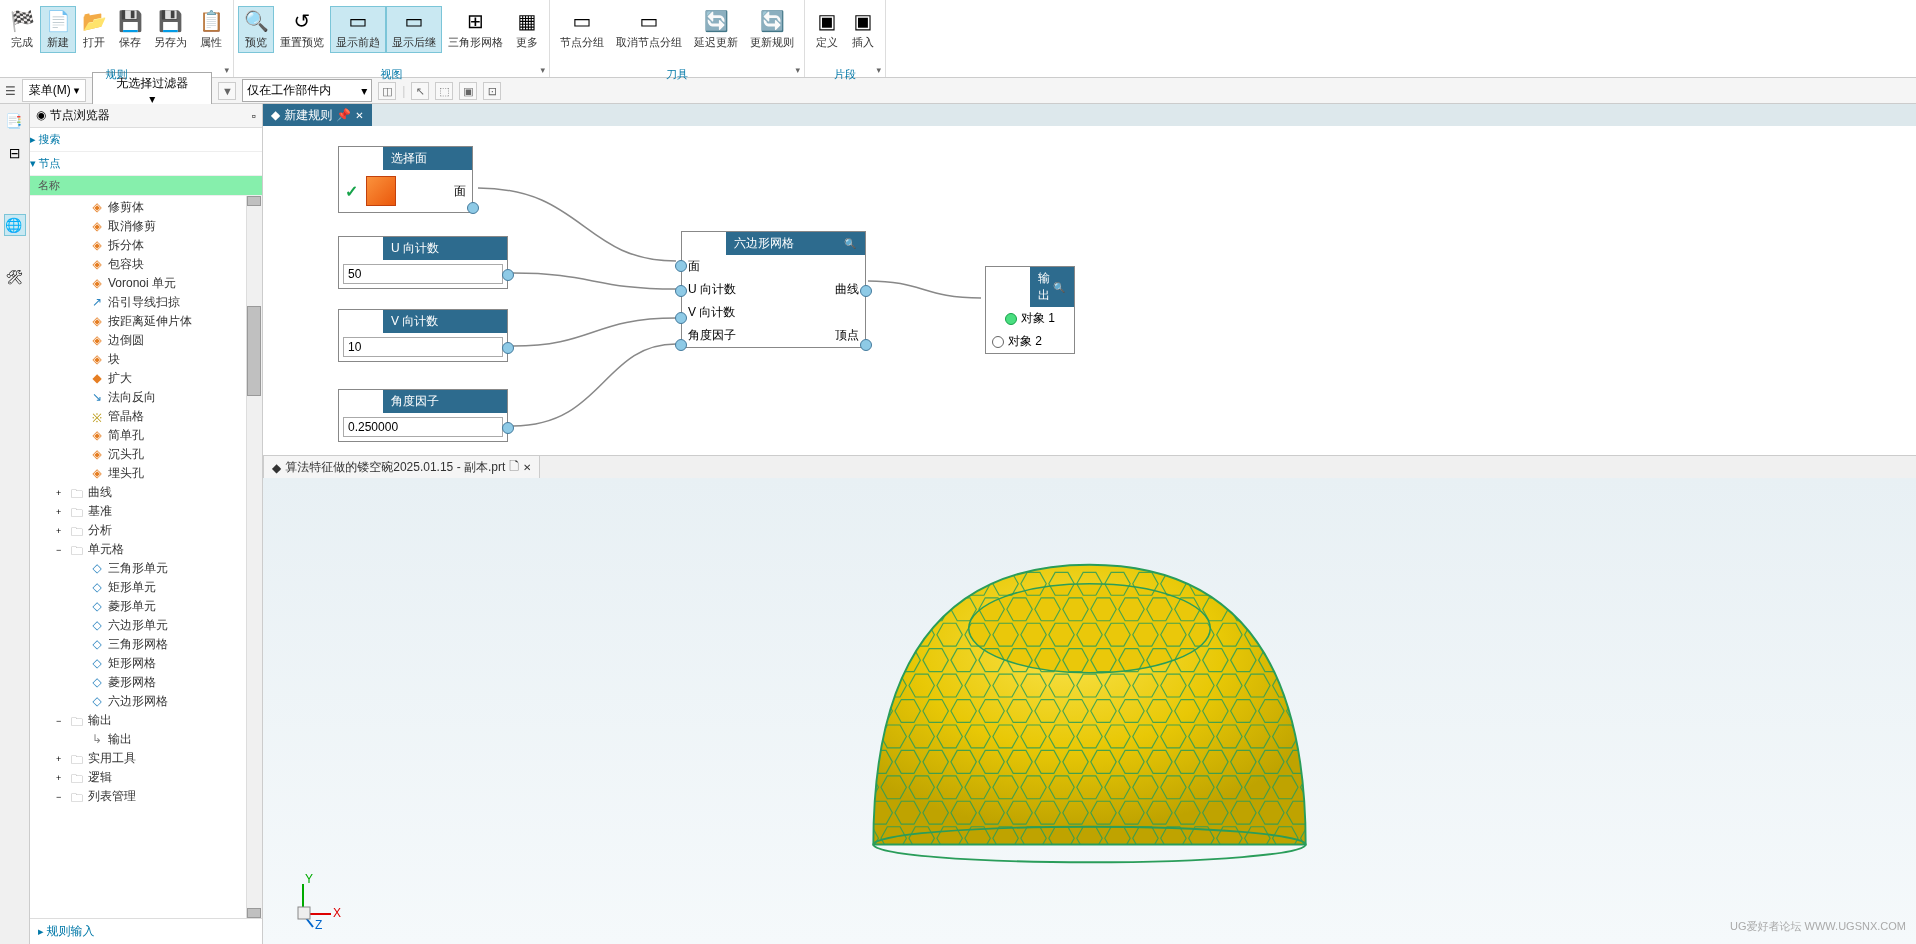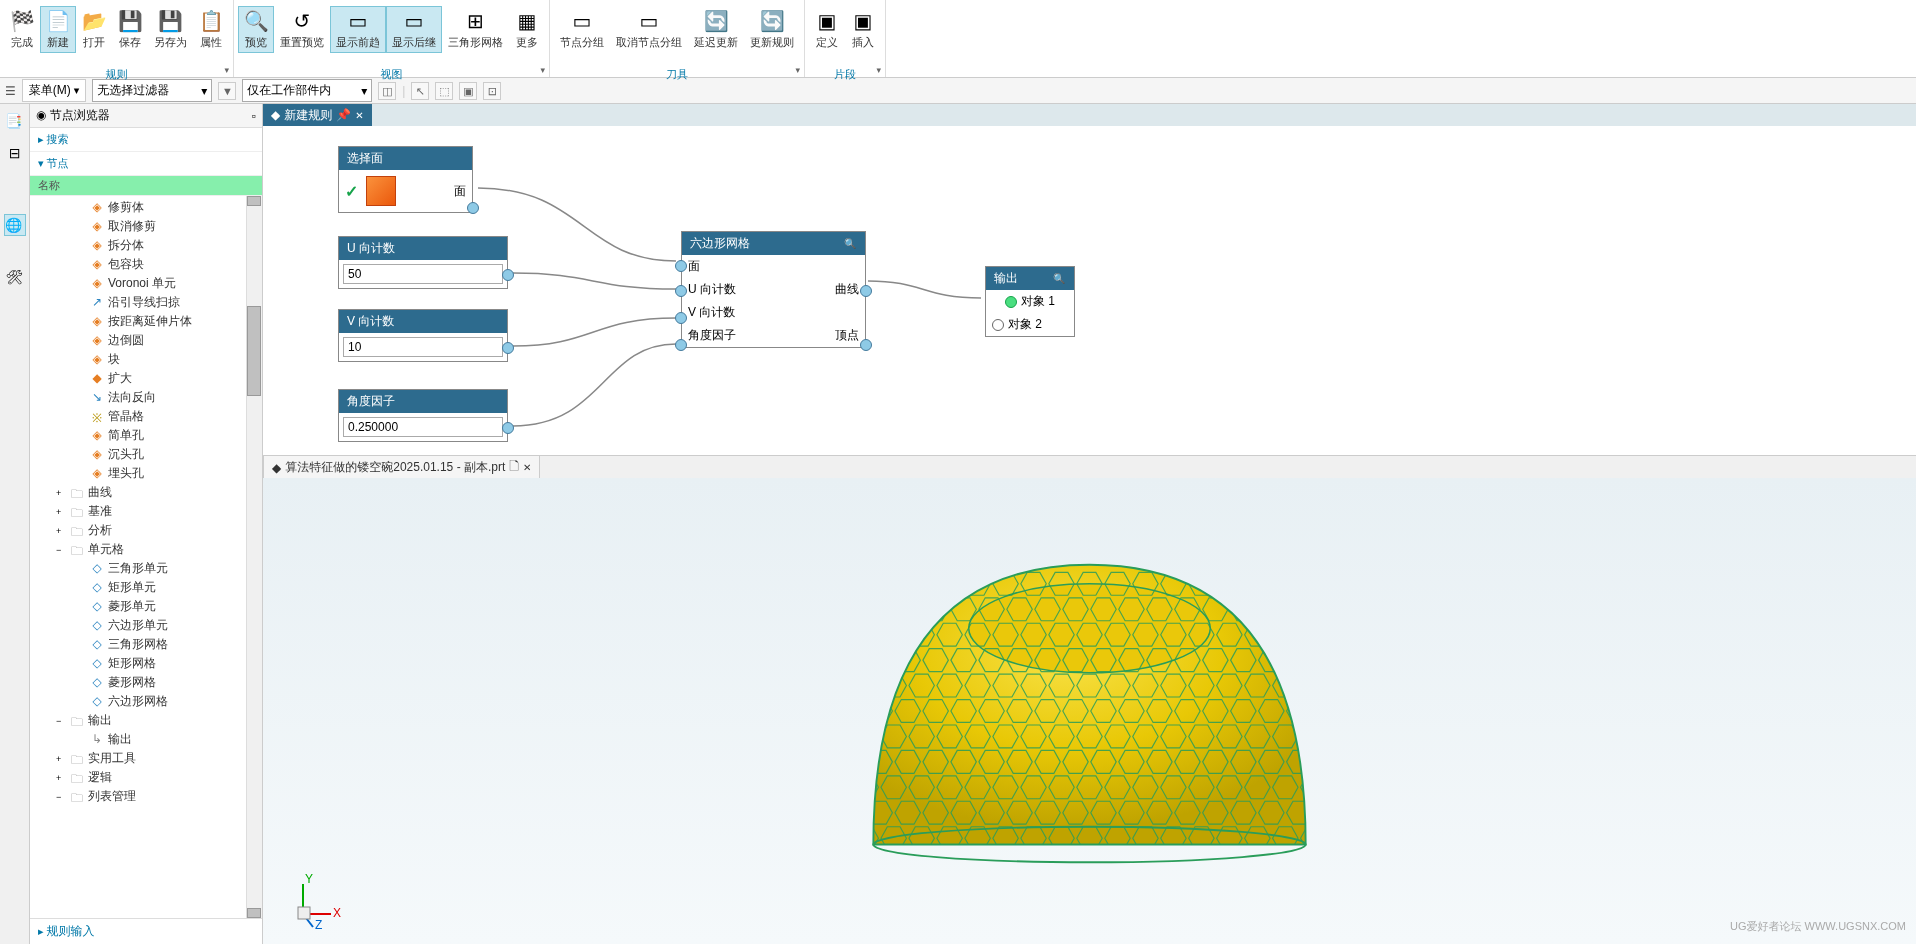--- a/index.html
+++ b/index.html
@@ -24,21 +24,21 @@
 
 
 .main { display: flex; height: calc(100vh - 104px); }
 .vtb { width: 30px; background: #f0f0f0; border-right: 1px solid #ccc; display: flex; flex-direction: column; align-items: center; padding-top: 6px; gap: 10px; }
 .vtb-btn { width: 22px; height: 22px; border: 1px solid transparent; font-size: 14px; text-align: center; line-height: 20px; cursor: pointer; }
 .vtb-btn.sel { background: #c9e8f2; border-color: #7bc5d8; }
 
 
 .left-panel { width: 233px; border-right: 1px solid #ccc; display: flex; flex-direction: column; background: #fff; }
 .lp-title { background: #f5f5f5; padding: 3px 6px; border-bottom: 1px solid #ddd; display: flex; justify-content: space-between; align-items: center; font-size: 11px; }
-.lp-sec { padding: 4px 8px; border-bottom: 1px solid #eee; color: #0078a8; font-size: 11px; }
+.lp-sec { padding: 4px 0; border-bottom: 1px solid #eee; color: #0078a8; font-size: 11px; }
 .lp-sec::before { content: "▸ "; }
 .lp-sec.open::before { content: "▾ "; }
 .lp-head { background: #86efac; padding: 2px 8px; font-size: 11px; color: #555; border-bottom: 1px solid #eee; }
 .tree { flex: 1; overflow-y: auto; padding: 2px 0; position: relative; }
 .tree-scrollbar { position: absolute; right: 0; top: 0; bottom: 0; width: 16px; background: #f0f0f0; border-left: 1px solid #ddd; }
 .tree-thumb { position: absolute; right: 1px; width: 14px; background: #c0c0c0; border: 1px solid #999; }
 .tree-item { display: flex; align-items: center; padding: 1px 4px; font-size: 11px; color: #333; white-space: nowrap; cursor: pointer; }
 .ti-toggle { width: 10px; font-size: 9px; color: #000; }
 .ti-ico { width: 16px; height: 16px; margin: 0 3px; font-size: 12px; text-align: center; }
 .ic-orange { color: #e67e22; }
@@ -50,21 +50,21 @@
 
 .content { flex: 1; display: flex; flex-direction: column; }
 .tab-strip { background: #dde8ec; display: flex; align-items: center; height: 22px; }
 .tab { background: #2d6b8e; color: #fff; padding: 3px 8px; font-size: 11px; display: flex; align-items: center; gap: 4px; }
 .tab.light { background: #f5f5f5; color: #333; border: 1px solid #ccc; border-bottom: none; }
 .tab-close { font-size: 10px; cursor: pointer; }
 
 
 .graph { flex: 0 0 330px; background: #fff; position: relative; border-bottom: 1px solid #ccc; overflow: hidden; }
 .node { position: absolute; background: #fff; border: 1px solid #888; }
-.node-head { background: #2d6b8e; color: #fff; padding: 3px 8px; font-size: 12px; display: flex; justify-content: space-between; align-items: center; }
+.node-head { background: #2d6b8e; color: #fff; padding: 3px 8px; font-size: 12px; display: flex; justify-content: space-between; align-items: center; margin-left: 44px; }
 .node-body { padding: 4px; }
 .node-row { display: flex; align-items: center; padding: 3px 6px; font-size: 12px; justify-content: space-between; }
 .node-input { border: 1px solid #aaa; padding: 2px 4px; font-size: 12px; width: 100%; }
 .port { width: 12px; height: 12px; border-radius: 50%; background: #8ecae6; border: 1px solid #457b9d; position: absolute; }
 .port.green { background: #4ade80; border-color: #16a34a; }
 .port.white { background: #fff; border-color: #666; }
 .check-ico { color: #16a34a; font-size: 16px; font-weight: bold; }
 .cube-ico { width: 30px; height: 30px; background: linear-gradient(135deg,#fb923c,#ea580c); border: 1px solid #c2410c; display: inline-block; }
 svg.wires { position: absolute; top: 0; left: 0; width: 100%; height: 100%; pointer-events: none; }
 
@@ -171,21 +171,21 @@
         </div>
       </div>
       <div class="ribbon-caption">片段</div>
       <span class="ribbon-drop">▾</span>
     </div>
   </div>
 
 <div class="filter-bar">
   <span style="color:#555;">☰</span>
   <span class="menu-btn"><span>菜单(M)</span> ▾</span>
-  <span class="combo" style="min-width:120px;">
+  <span class="combo" style="min-width:120px;flex-direction:column;">
       <span>无选择过滤器</span>
       <span>▾</span>
     </span>
   <span class="tb-ico">▼</span>
   <span class="combo" style="min-width:130px;">
       <span>仅在工作部件内</span>
       <span>▾</span>
     </span>
   <span class="tb-ico">◫</span>
   <span style="color:#ccc;">|</span>

